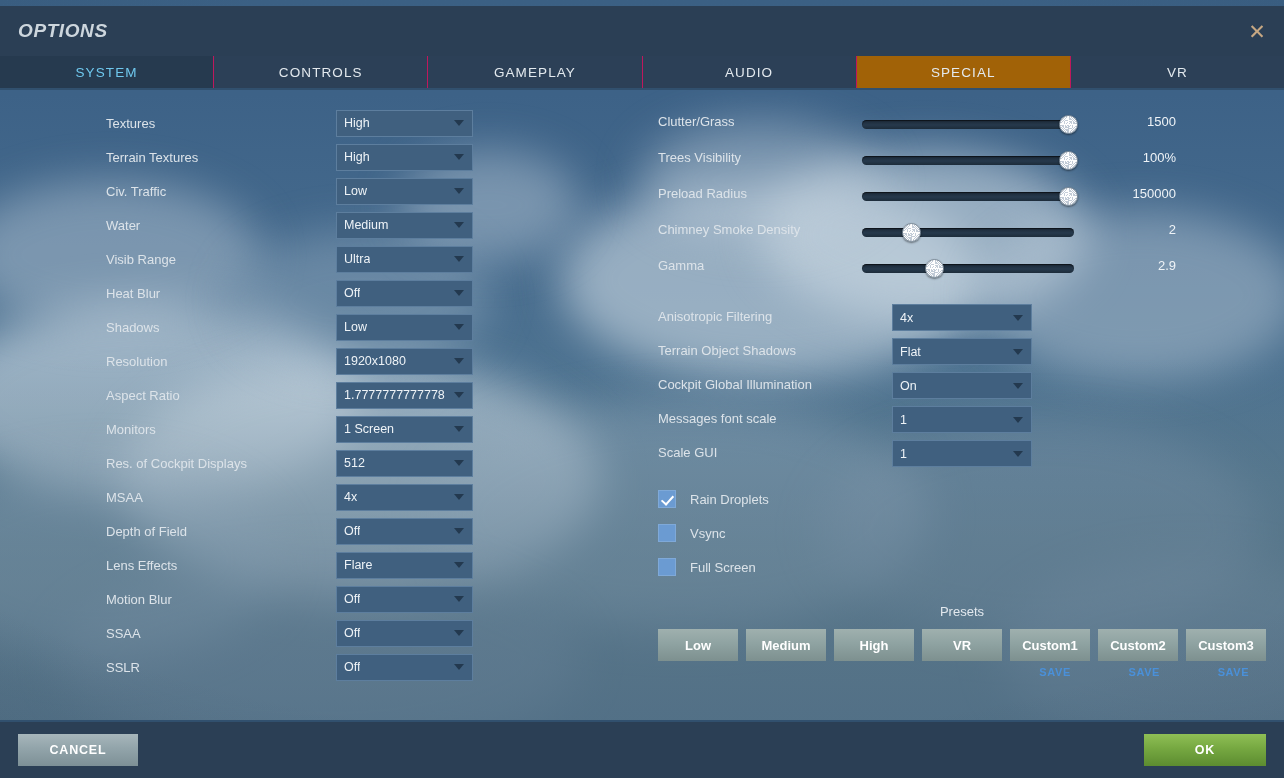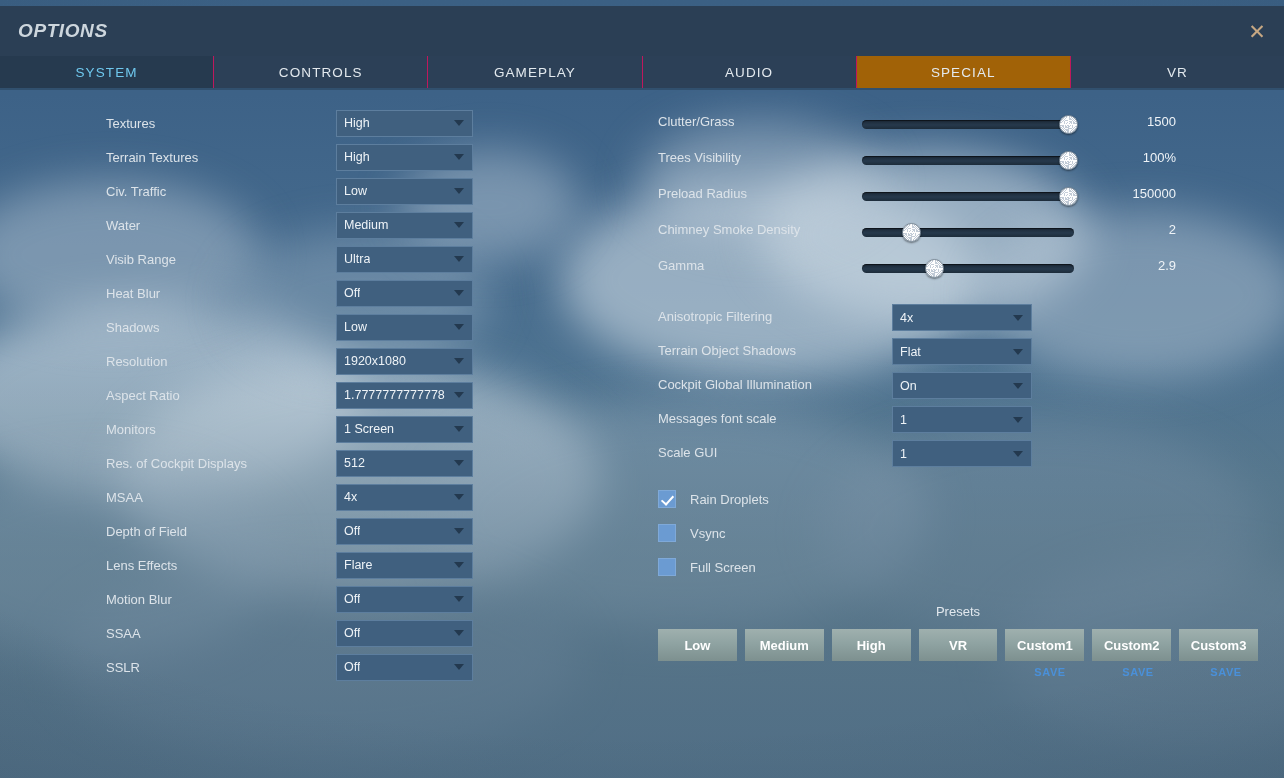--- a/index.html
+++ b/index.html
@@ -231,21 +231,21 @@
     border-width: 0 2.2px 2.2px 0;
     transform: rotate(42deg);
   }
   .cblabel {
     margin-left: 14px;
     font-size: 13px;
     color: #dce3e9;
   }
 
   
-  .presets-wrap { position: absolute; left: 0; right: 8px; top: 512px; }
+  .presets-wrap { position: absolute; left: 0; right: 0; top: 512px; }
   .presets-title {
     text-align: center;
     font-size: 13px;
     color: #e2e8ee;
     margin-bottom: 10px;
   }
   .preset-row {
     display: flex;
     gap: 8px;
     padding-left: 18px;
@@ -588,14 +588,18 @@
             <div class="save-cell empty"></div>
             <div class="save-cell">SAVE</div>
             <div class="save-cell">SAVE</div>
             <div class="save-cell">SAVE</div>
           </div>
       </div>
     </div>
 
   </div>
 
+  <div class="footer">
+    <div class="btn-cancel">CANCEL</div>
+    <div class="btn-ok">OK</div>
+  </div>
 
 </div>
 
 </body></html>

